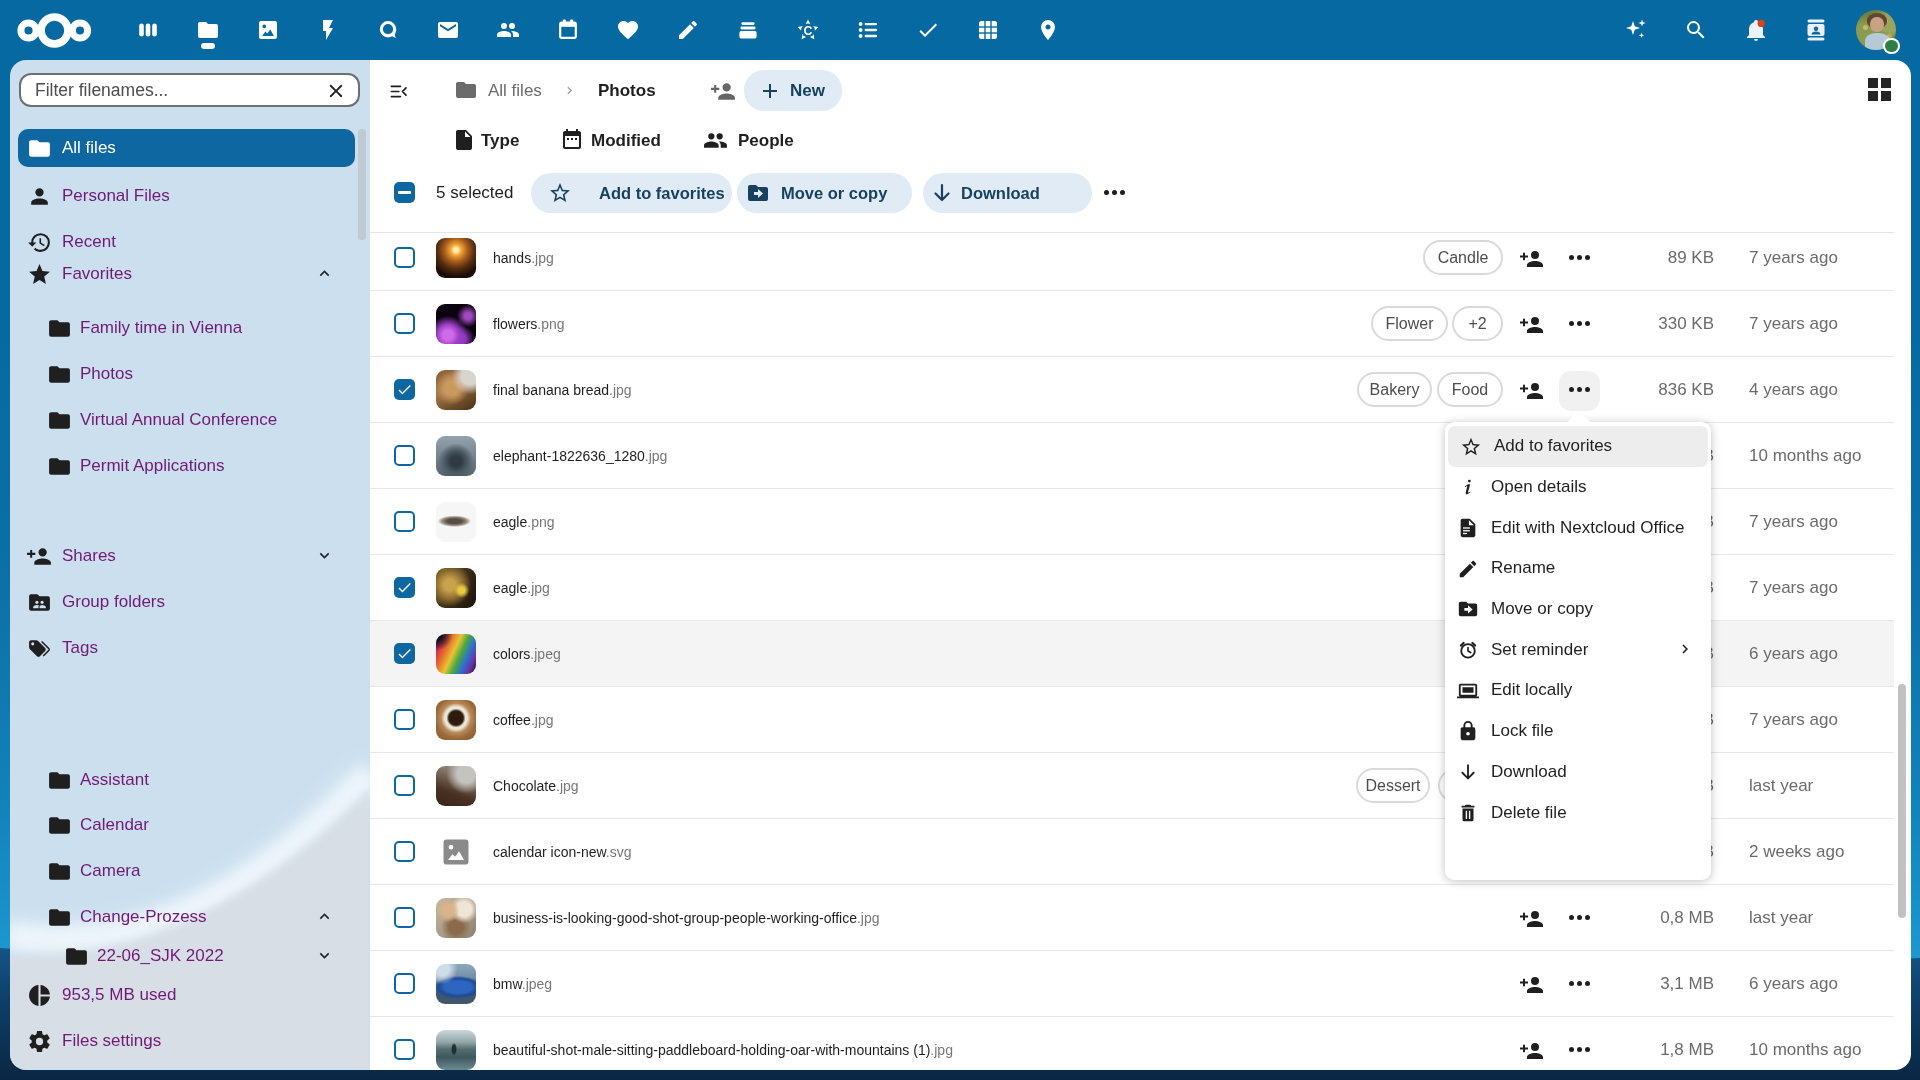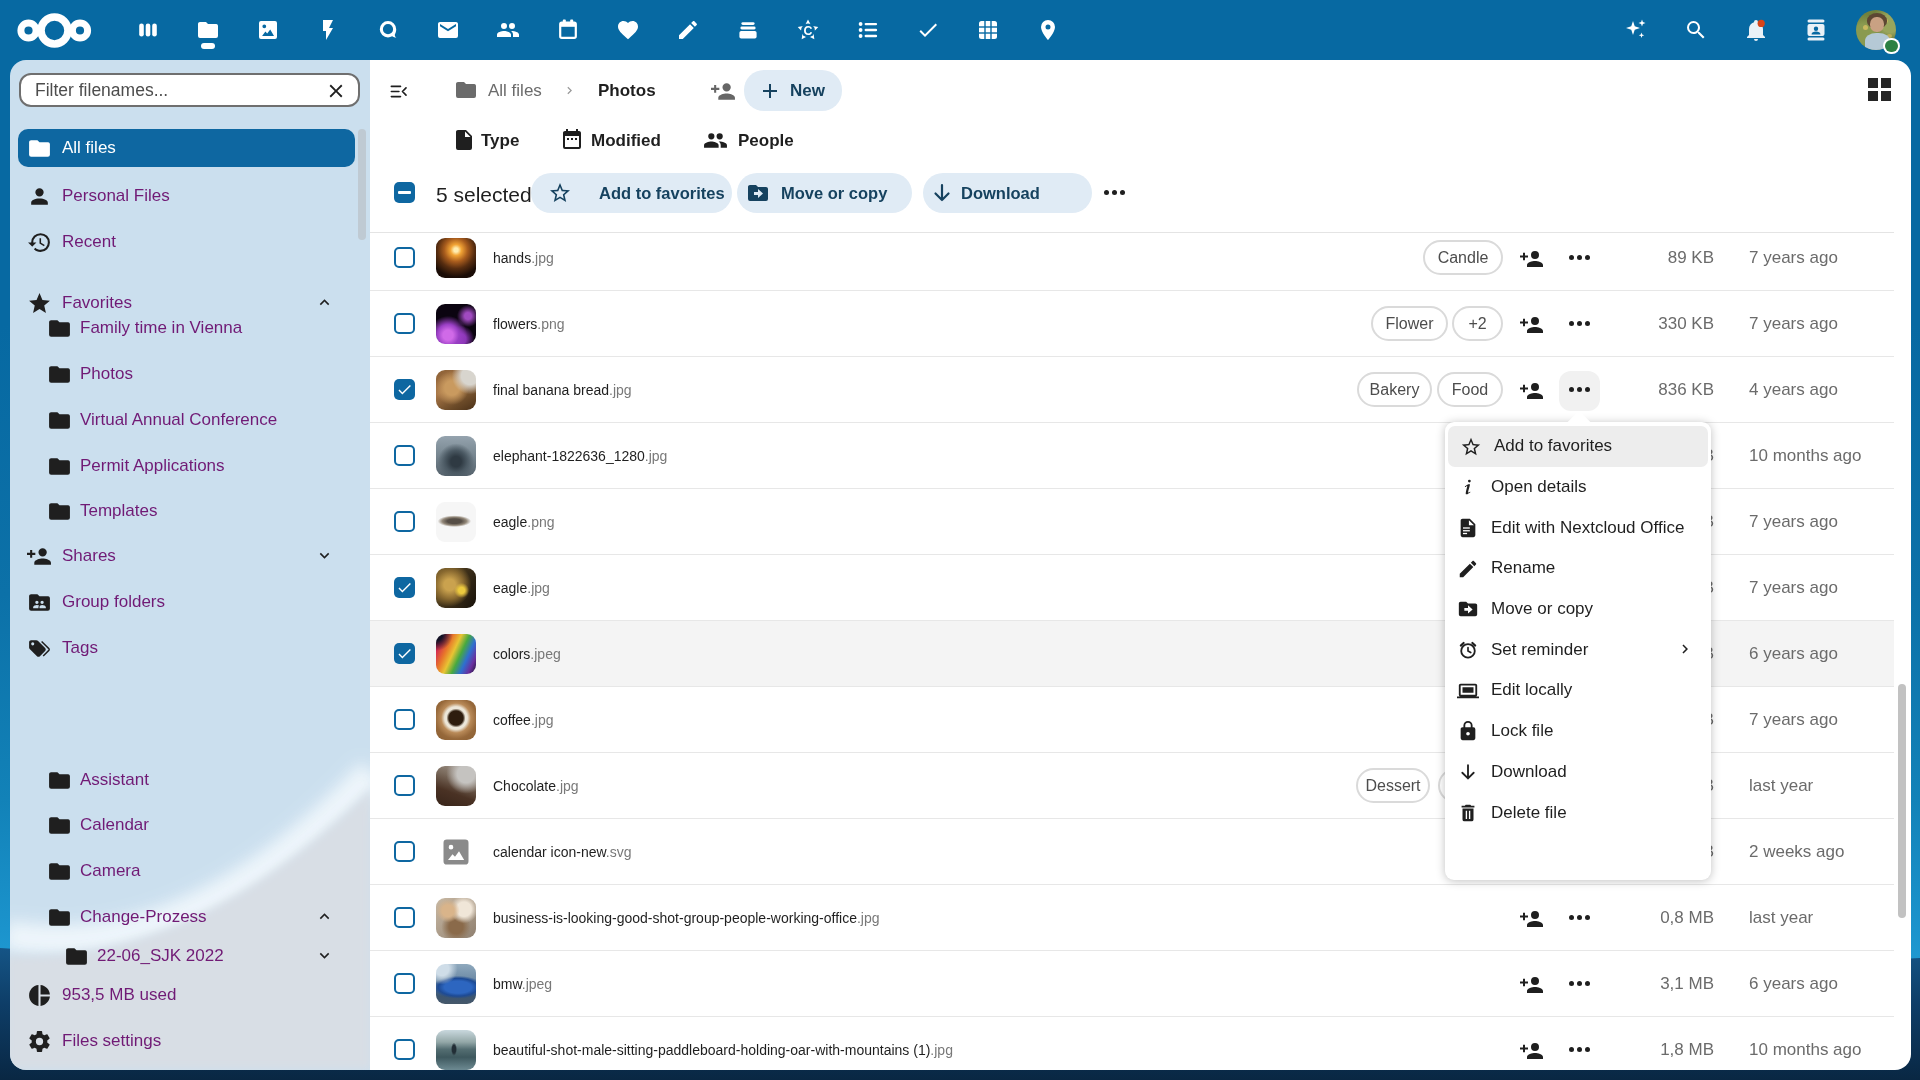--- a/index.html
+++ b/index.html
@@ -336,21 +336,21 @@
     <div class="nt">Personal Files</div>
   </div>
   <div class="nav-item" style="top:160px">
     <div class="ni">
         <svg viewBox="0 0 24 24" fill="#1f1f1f">
           <path d="M13,3A9,9 0 0,0 4,12H1L4.89,15.89L4.96,16.03L9,12H6A7,7 0 0,1 13,5A7,7 0 0,1 20,12A7,7 0 0,1 13,19C11.07,19 9.32,18.21 8.06,16.94L6.64,18.36C8.27,20 10.5,21 13,21A9,9 0 0,0 22,12A9,9 0 0,0 13,3M12,8V13L16.28,15.54L17,14.33L13.5,12.25V8H12Z"></path>
         </svg>
       </div>
     <div class="nt">Recent</div>
   </div>
-  <div class="nav-item" style="top:221px">
+  <div class="nav-item" style="top:192px">
     <div class="ni">
         <svg viewBox="0 0 24 24" fill="#1f1f1f">
           <path d="M12,17.27L18.18,21L16.54,13.97L22,9.24L14.81,8.62L12,2L9.19,8.62L2,9.24L7.45,13.97L5.82,21L12,17.27Z"></path>
         </svg>
       </div>
     <div class="nt">Favorites</div>
     <div class="chev">
         <svg viewBox="0 0 24 24" fill="#1f1f1f">
           <path d="M7.41,15.41L12,10.83L16.59,15.41L18,14L12,8L6,14L7.41,15.41Z"></path>
         </svg>
@@ -380,28 +380,20 @@
       </div>
     <div class="nt">Virtual Annual Conference</div>
   </div>
   <div class="nav-item lvl1" style="top:384px">
     <div class="ni">
         <svg viewBox="0 0 24 24" fill="#1f1f1f">
           <path d="M10,4H4C2.89,4 2,4.89 2,6V18A2,2 0 0,0 4,20H20A2,2 0 0,0 22,18V8C22,8 22,6 20,6H12L10,4Z"></path>
         </svg>
       </div>
     <div class="nt">Permit Applications</div>
-  </div>
-  <div class="nav-item lvl1" style="top:429px">
-    <div class="ni">
-        <svg viewBox="0 0 24 24" fill="#1f1f1f">
-          <path d="M10,4H4C2.89,4 2,4.89 2,6V18A2,2 0 0,0 4,20H20A2,2 0 0,0 22,18V8C22,8 22,6 20,6H12L10,4Z"></path>
-        </svg>
-      </div>
-    <div class="nt">Templates</div>
   </div>
   <div class="nav-item" style="top:474px">
     <div class="ni">
         <svg viewBox="0 0 24 24" fill="#1f1f1f">
           <path d="M15,14C12.33,14 7,15.33 7,18V20H23V18C23,15.33 17.67,14 15,14M15,12A4,4 0 0,0 19,8A4,4 0 0,0 15,4A4,4 0 0,0 11,8A4,4 0 0,0 15,12M5,13.28V10.5H8V8.5H5V5.72H3V8.5H0V10.5H3V13.28H5Z"></path>
         </svg>
       </div>
     <div class="nt">Shares</div>
     <div class="chev">
         <svg viewBox="0 0 24 24" fill="#1f1f1f">
@@ -532,21 +524,21 @@
     </svg>
   <div class="abs ctxt" style="left:221px;top:71px;font-size:17px;font-weight:bold">Modified</div>
   <svg class="abs" style="left:333px;top:68px" width="25" height="25" viewBox="0 0 24 24" fill="#1f1f1f">
       <path d="M16,13C15.71,13 15.38,13 15.03,13.05C16.19,13.89 17,15 17,16.5V19H23V16.5C23,14.17 18.33,13 16,13M8,13C5.67,13 1,14.17 1,16.5V19H15V16.5C15,14.17 10.33,13 8,13M8,11A3,3 0 0,0 11,8A3,3 0 0,0 8,5A3,3 0 0,0 5,8A3,3 0 0,0 8,11M16,11A3,3 0 0,0 19,8A3,3 0 0,0 16,5A3,3 0 0,0 13,8A3,3 0 0,0 16,11Z"></path>
     </svg>
   <div class="abs ctxt" style="left:368px;top:71px;font-size:17px;font-weight:bold">People</div>
 
   <div class="cb on" style="left:24px;top:122px">
       <div class="abs" style="left:4px;top:9px;width:13px;height:3px;background:#fff;border-radius:1px"></div>
     </div>
-  <div class="abs ctxt" style="left:66px;top:123px;font-size:21px">5 selected</div>
+  <div class="abs ctxt" style="left:66px;top:123px;font-size:17px">5 selected</div>
   <div class="pill-btn" style="left:161px;top:113px;width:201px">
     <svg class="pi" viewBox="0 0 24 24" fill="#16425f">
         <path d="M12,15.39L8.24,17.66L9.23,13.38L5.91,10.5L10.29,10.13L12,6.09L13.71,10.13L18.09,10.5L14.77,13.38L15.76,17.66M22,9.24L14.81,8.63L12,2L9.19,8.63L2,9.24L7.45,13.97L5.82,21L12,17.27L18.18,21L16.54,13.97L22,9.24Z"></path>
       </svg>
     <div class="pt" style="left:68px">Add to favorites</div>
   </div>
   <div class="pill-btn" style="left:367px;top:113px;width:175px">
     <svg class="pi" style="left:9px" viewBox="0 0 24 24" fill="#16425f">
         <path d="M20,6H12L10,4H4C2.89,4 2,4.89 2,6V18A2,2 0 0,0 4,20H20A2,2 0 0,0 22,18V8C22,6.89 21.1,6 20,6M12,17V14H8V11H12V8L17,12.5L12,17Z"></path>
       </svg>

